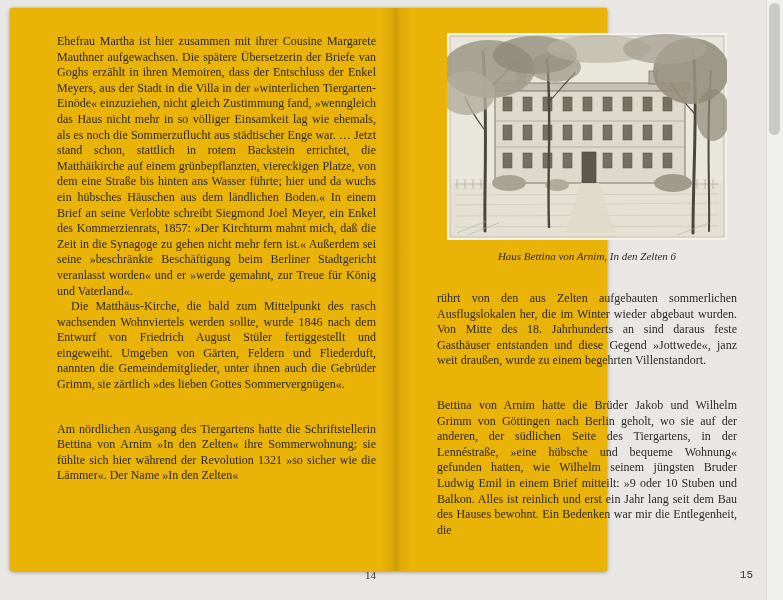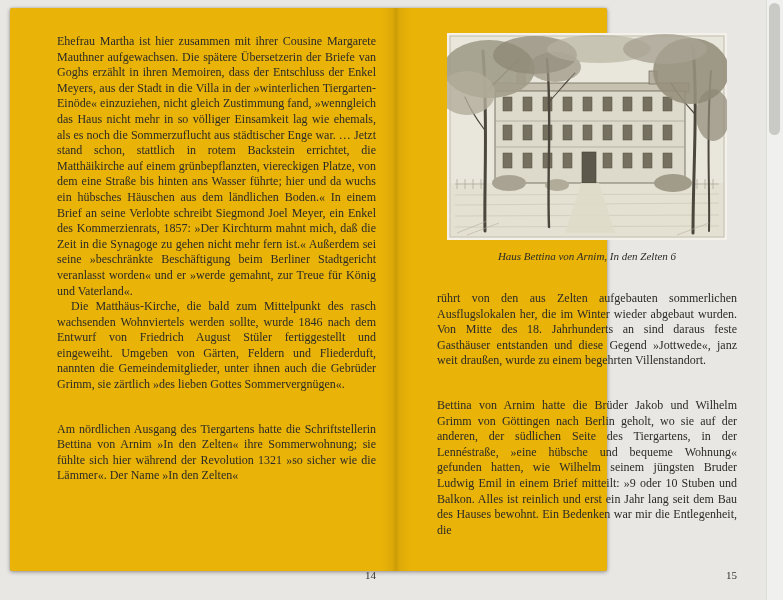--- a/index.html
+++ b/index.html
@@ -37,21 +37,21 @@
   .body-text p.gap { margin-top: 29px; }
 
   .text-left  { position: absolute; left: 47px;  top: 26px; width: 319px; }
   .text-right { position: absolute; left: 427px; top: 283px; width: 300px; }
 
   .pagenum {
     position: absolute; top: 527px;
     text-align: right; font-size: 11px; color: #33322f; margin-top: 34px;
   }
   .pagenum.left  { left: 47px;  width: 319px; }
-  .pagenum.right { left: 427px; width: 300px; }
+  .pagenum.right { left: 443px; width: 300px; font-family: Liberation Mono, monospace; }
 
   .figure {
     position: absolute; left: 437px; top: 25px;
     width: 280px; height: 207px;
   }
   .figure svg { display: block; }
   .caption {
     position: absolute; left: 417px; top: 242px; width: 320px;
     text-align: center; font-style: italic;
     font-size: 11px; color: #2b2a27;

